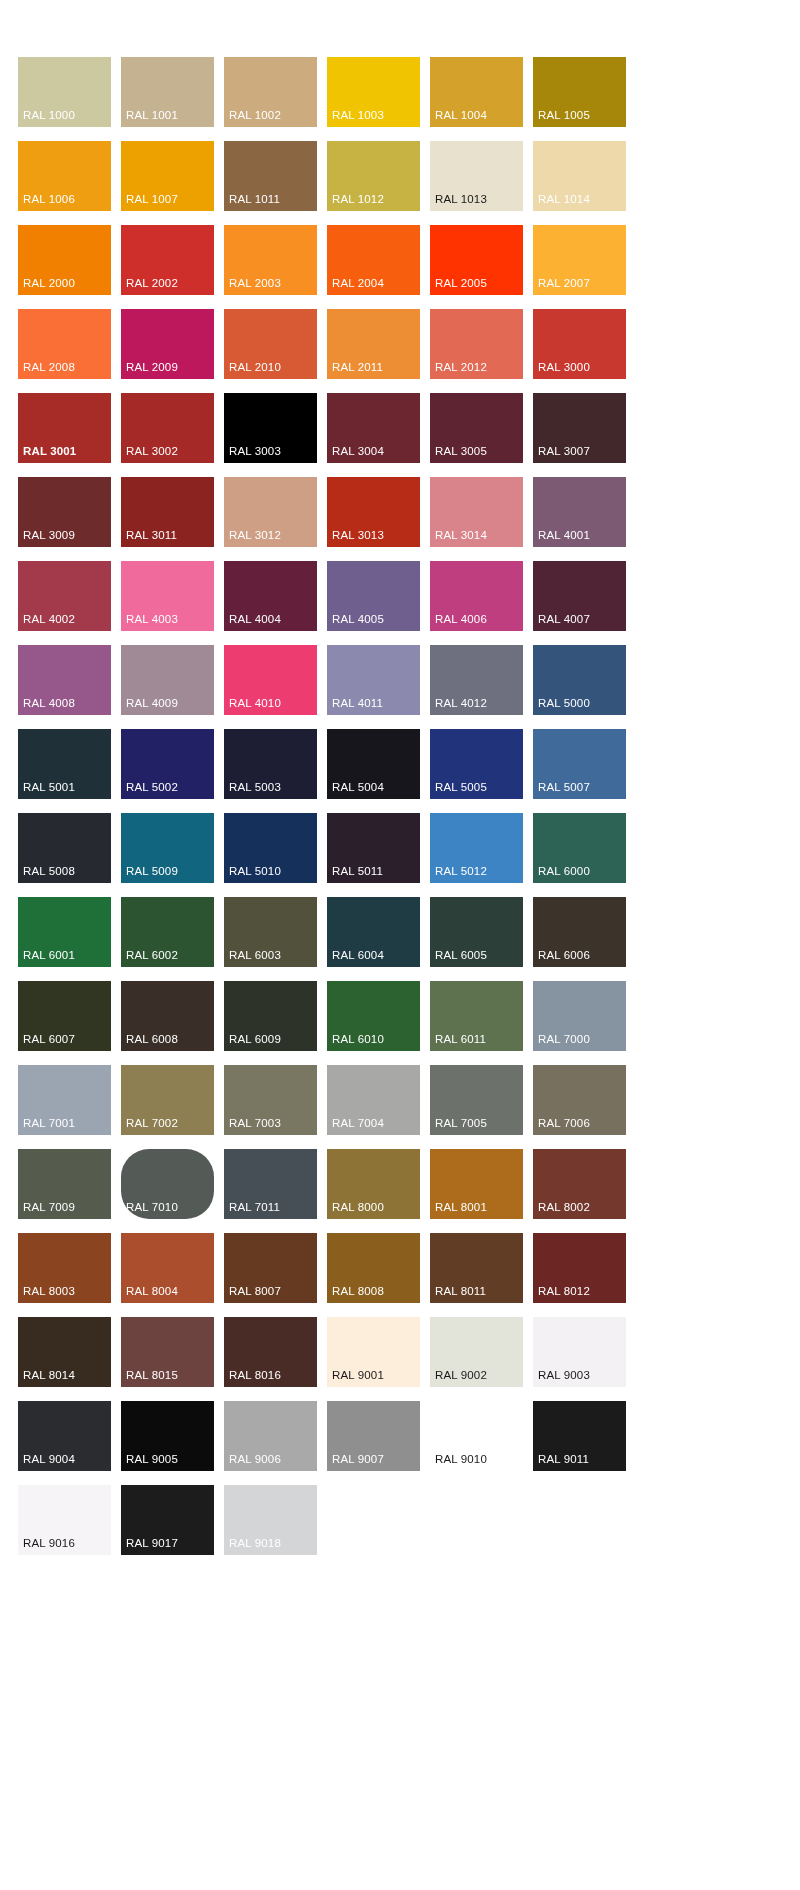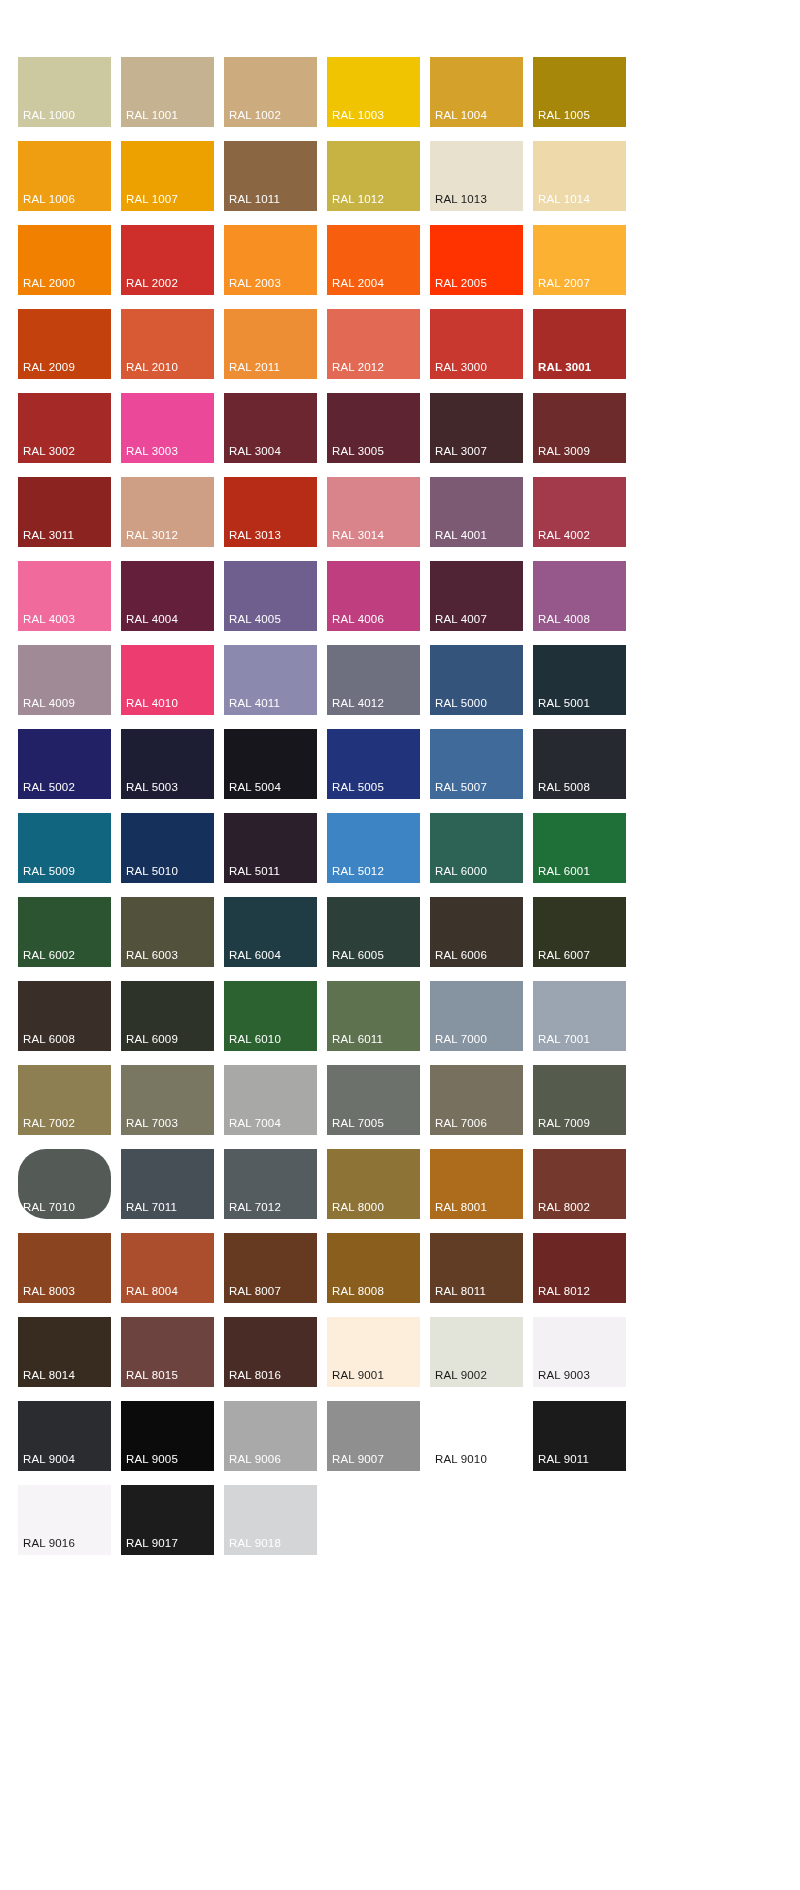--- a/index.html
+++ b/index.html
@@ -104,42 +104,45 @@
       </div>
       <div class="swatch" style="background: rgb(247, 94, 13);">
         <span class="swatch-label lt">RAL 2004</span>
       </div>
       <div class="swatch" style="background: rgb(255, 51, 0);">
         <span class="swatch-label lt">RAL 2005</span>
       </div>
       <div class="swatch" style="background: rgb(252, 177, 51);">
         <span class="swatch-label lt">RAL 2007</span>
       </div>
-      <div class="swatch" style="background: #c2410c;">
+      <div class="swatch" style="background: rgb(249, 111, 54);">
+        <span class="swatch-label lt">RAL 2008</span>
+      </div>
+      <div class="swatch" style="background: #be185d;">
         <span class="swatch-label lt">RAL 2009</span>
       </div>
       <div class="swatch" style="background: rgb(216, 90, 52);">
         <span class="swatch-label lt">RAL 2010</span>
       </div>
       <div class="swatch" style="background: rgb(237, 142, 53);">
         <span class="swatch-label lt">RAL 2011</span>
       </div>
       <div class="swatch" style="background: rgb(226, 106, 84);">
         <span class="swatch-label lt">RAL 2012</span>
       </div>
       <div class="swatch" style="background: rgb(200, 56, 47);">
         <span class="swatch-label lt">RAL 3000</span>
       </div>
       <div class="swatch" style="background: rgb(167, 43, 38); font-weight: bold;">
         <span class="swatch-label lt">RAL 3001</span>
       </div>
       <div class="swatch" style="background: rgb(165, 42, 39);">
         <span class="swatch-label lt">RAL 3002</span>
       </div>
-      <div class="swatch" style="background: #ec4899;">
+      <div class="swatch" style="background: #000000;">
         <span class="swatch-label lt">RAL 3003</span>
       </div>
       <div class="swatch" style="background: rgb(108, 38, 48);">
         <span class="swatch-label lt">RAL 3004</span>
       </div>
       <div class="swatch" style="background: rgb(94, 36, 49);">
         <span class="swatch-label lt">RAL 3005</span>
       </div>
       <div class="swatch" style="background: rgb(66, 39, 43);">
         <span class="swatch-label lt">RAL 3007</span>
@@ -289,23 +292,20 @@
         <span class="swatch-label lt">RAL 7006</span>
       </div>
       <div class="swatch" style="background: rgb(85, 92, 78);">
         <span class="swatch-label lt">RAL 7009</span>
       </div>
       <div class="swatch" style="background: rgb(84, 90, 86); border-radius: 28px;">
         <span class="swatch-label lt">RAL 7010</span>
       </div>
       <div class="swatch" style="background: rgb(70, 78, 86);">
         <span class="swatch-label lt">RAL 7011</span>
-      </div>
-      <div class="swatch" style="background: rgb(84, 92, 96);">
-        <span class="swatch-label lt">RAL 7012</span>
       </div>
       <div class="swatch" style="background: rgb(141, 115, 53);">
         <span class="swatch-label lt">RAL 8000</span>
       </div>
       <div class="swatch" style="background: rgb(173, 108, 28);">
         <span class="swatch-label lt">RAL 8001</span>
       </div>
       <div class="swatch" style="background: rgb(116, 56, 44);">
         <span class="swatch-label lt">RAL 8002</span>
       </div>

